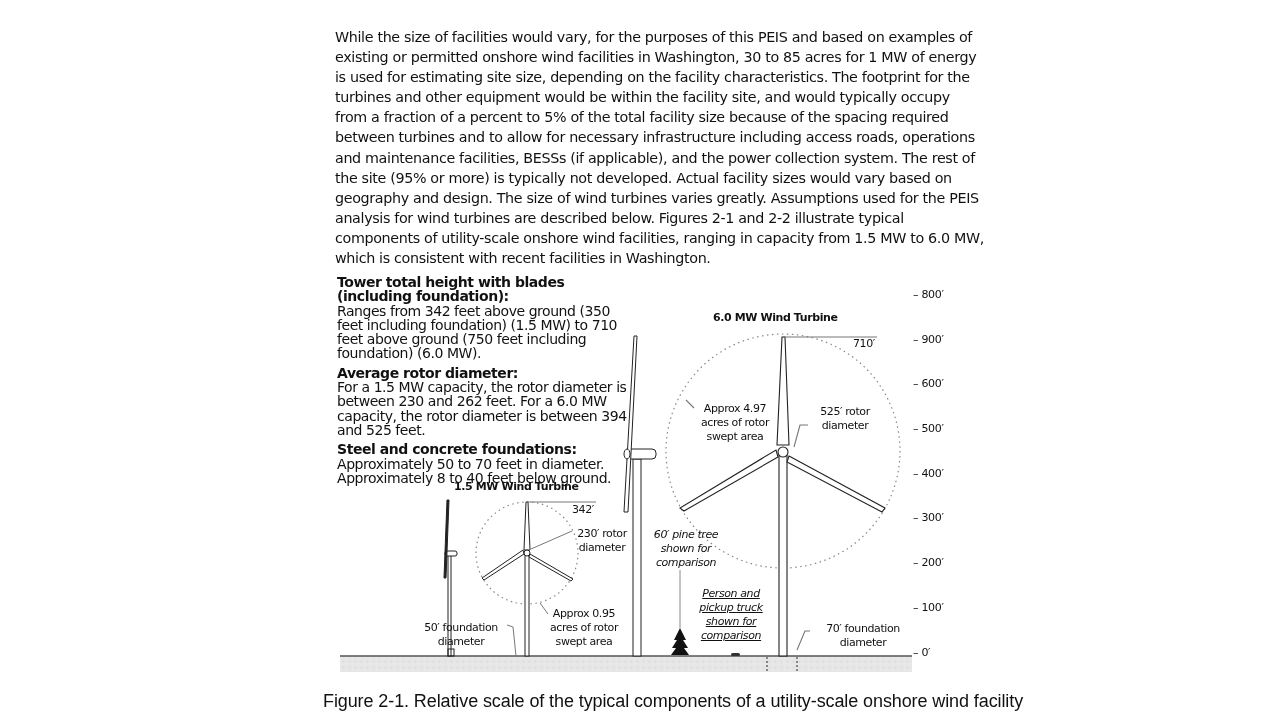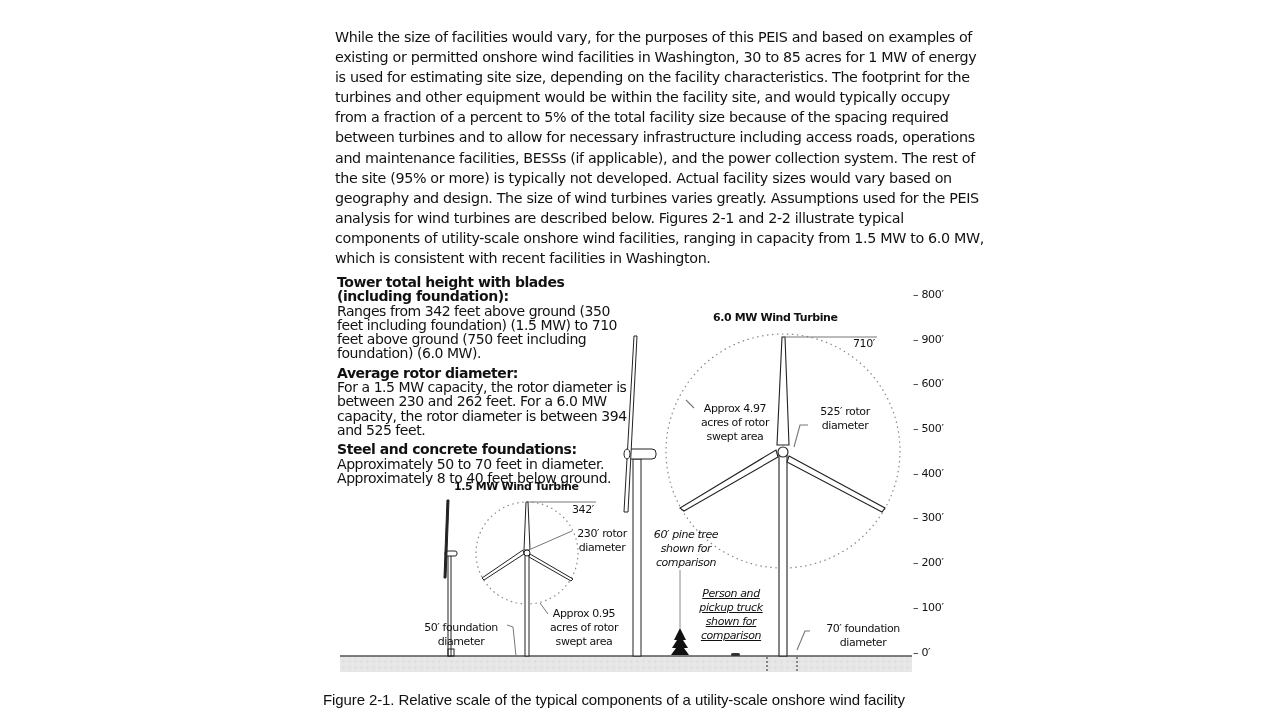--- a/index.html
+++ b/index.html
@@ -16,21 +16,21 @@
   .notes .block { margin-bottom: 5px; }
   .notes .hd { font-weight: bold; display: block; }
   .notes .bd { display: block; }
   .lbl { position: absolute; font-family: "DejaVu Sans", sans-serif; font-size: 11px;
          line-height: 14px; color: #111; text-align: center; letter-spacing: -0.4px; white-space: nowrap; }
   .lbl.bold { font-weight: bold; }
   .lbl.it { font-style: italic; }
   .tick { position: absolute; left: 913px; font-family: "DejaVu Sans", sans-serif; font-size: 11px;
           color: #111; white-space: nowrap; letter-spacing: -0.3px; }
   .caption { position: absolute; left: 323px; top: 691px; font-family: "Liberation Sans", sans-serif;
-             font-size: 15px; color: #111; letter-spacing: -0.1px; white-space: nowrap; }
+             font-size: 18px; color: #111; letter-spacing: -0.1px; white-space: nowrap; }
 </style>
 </head>
 <body>
 
 <p class="para">While the size of facilities would vary, for the purposes of this PEIS and based on examples of existing or permitted onshore wind facilities in Washington, 30 to 85 acres for 1 MW of energy is used for estimating site size, depending on the facility characteristics. The footprint for the turbines and other equipment would be within the facility site, and would typically occupy from a fraction of a percent to 5% of the total facility size because of the spacing required between turbines and to allow for necessary infrastructure including access roads, operations and maintenance facilities, BESSs (if applicable), and the power collection system. The rest of the site (95% or more) is typically not developed. Actual facility sizes would vary based on geography and design. The size of wind turbines varies greatly. Assumptions used for the PEIS analysis for wind turbines are described below. Figures 2-1 and 2-2 illustrate typical components of utility-scale onshore wind facilities, ranging in capacity from 1.5 MW to 6.0 MW, which is consistent with recent facilities in Washington.</p>
 
 <div class="figure">
 
   <svg class="fig-svg" width="1280" height="720" viewBox="0 0 1280 720">
     <defs>

